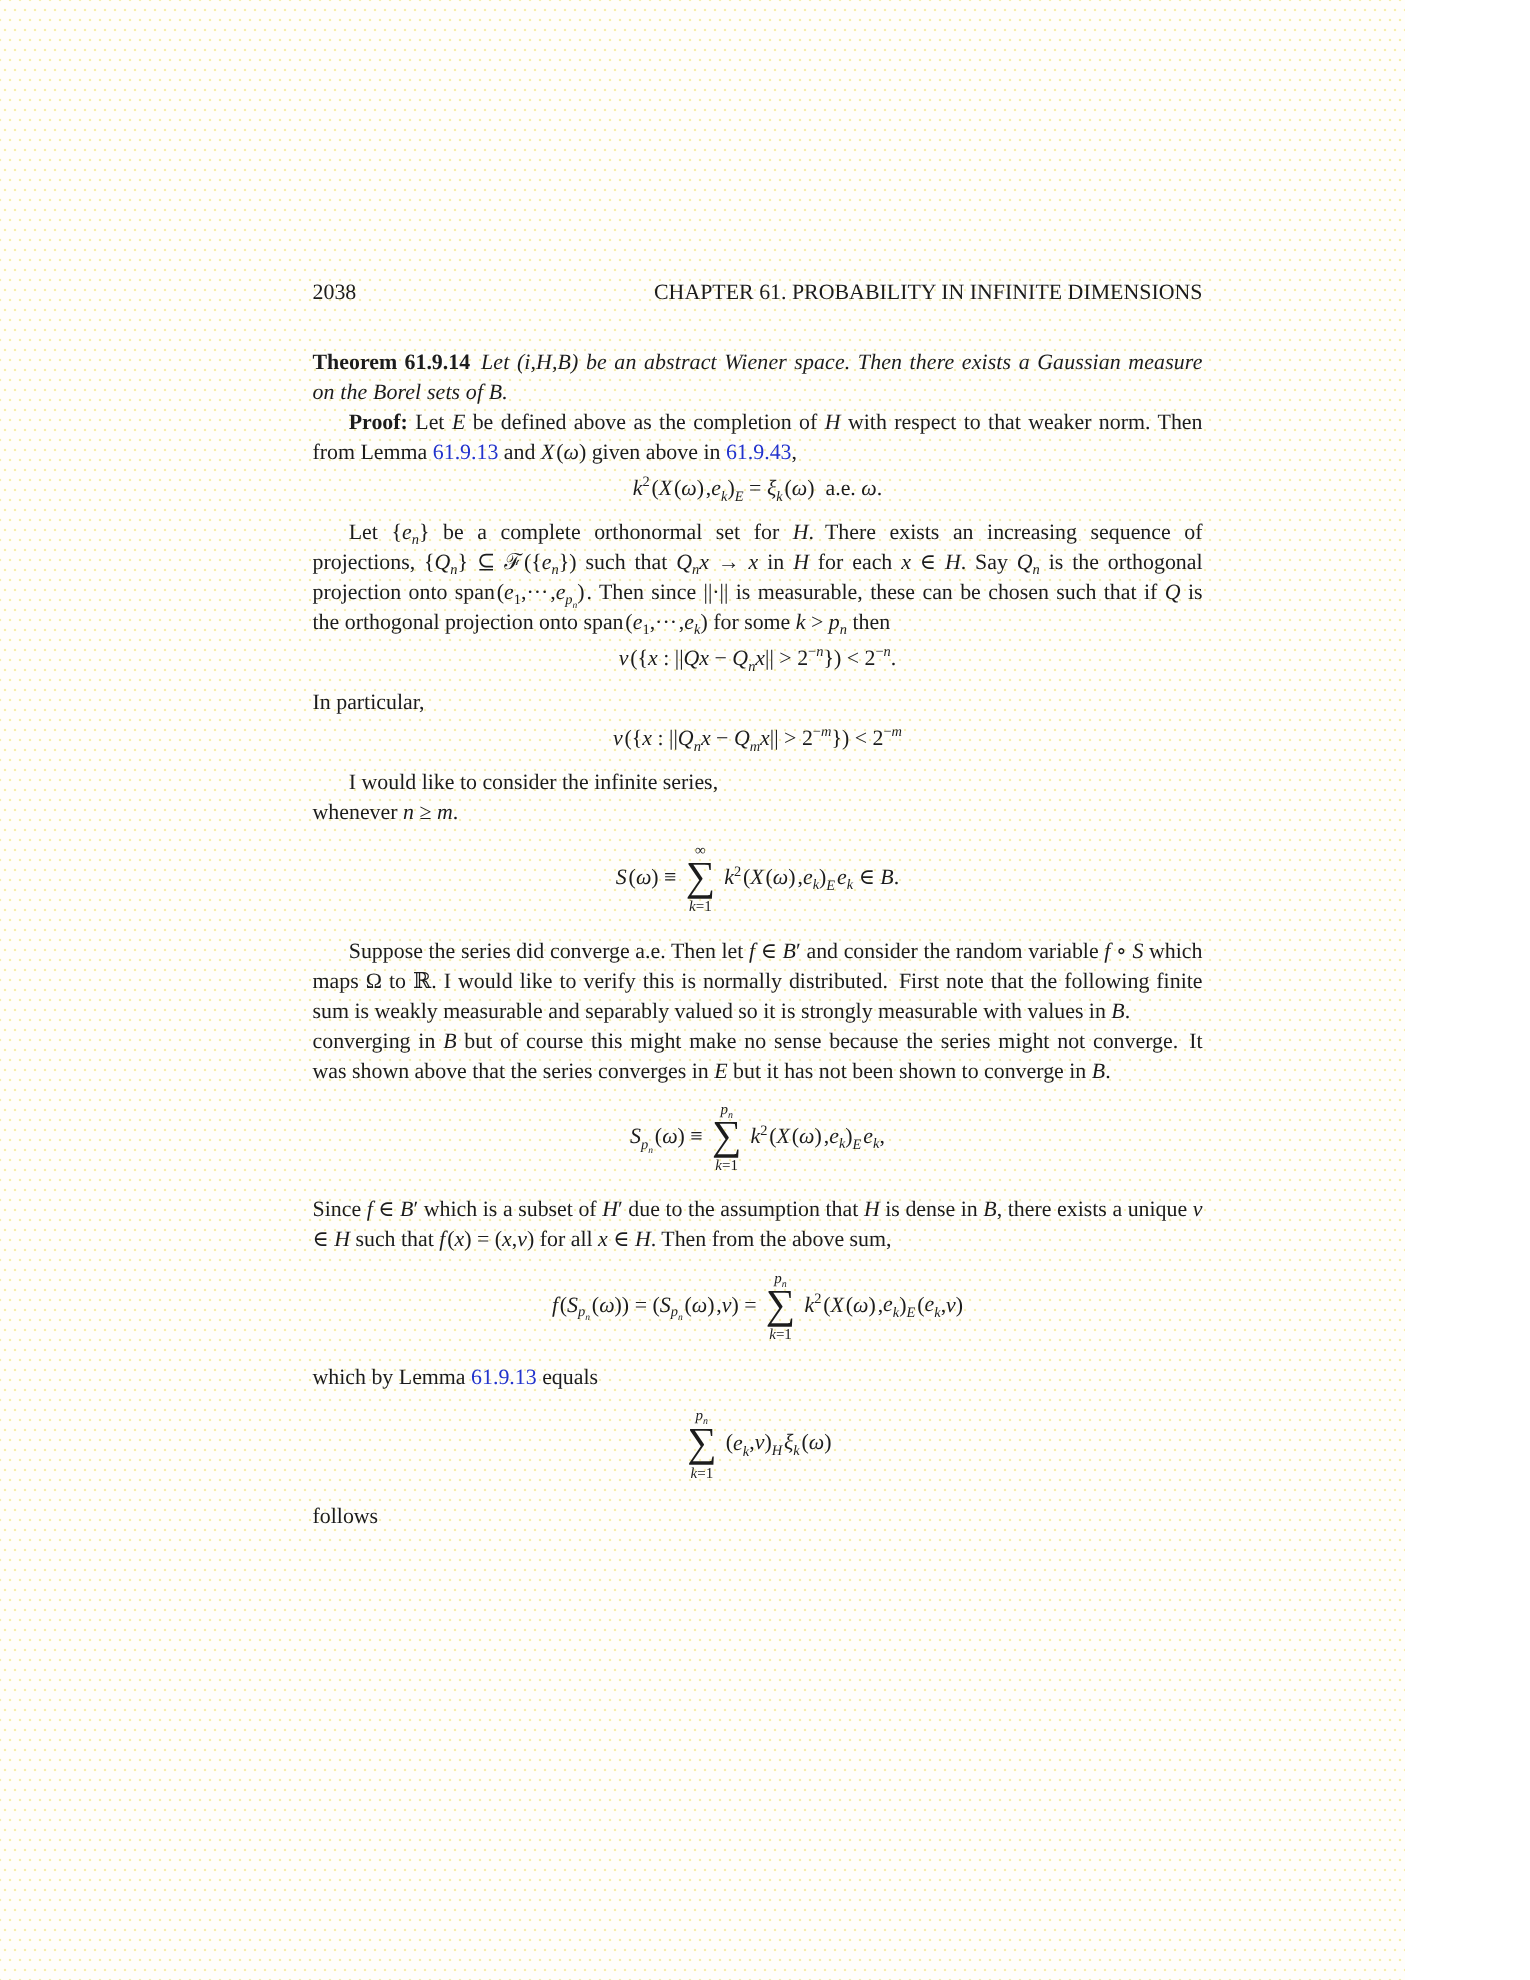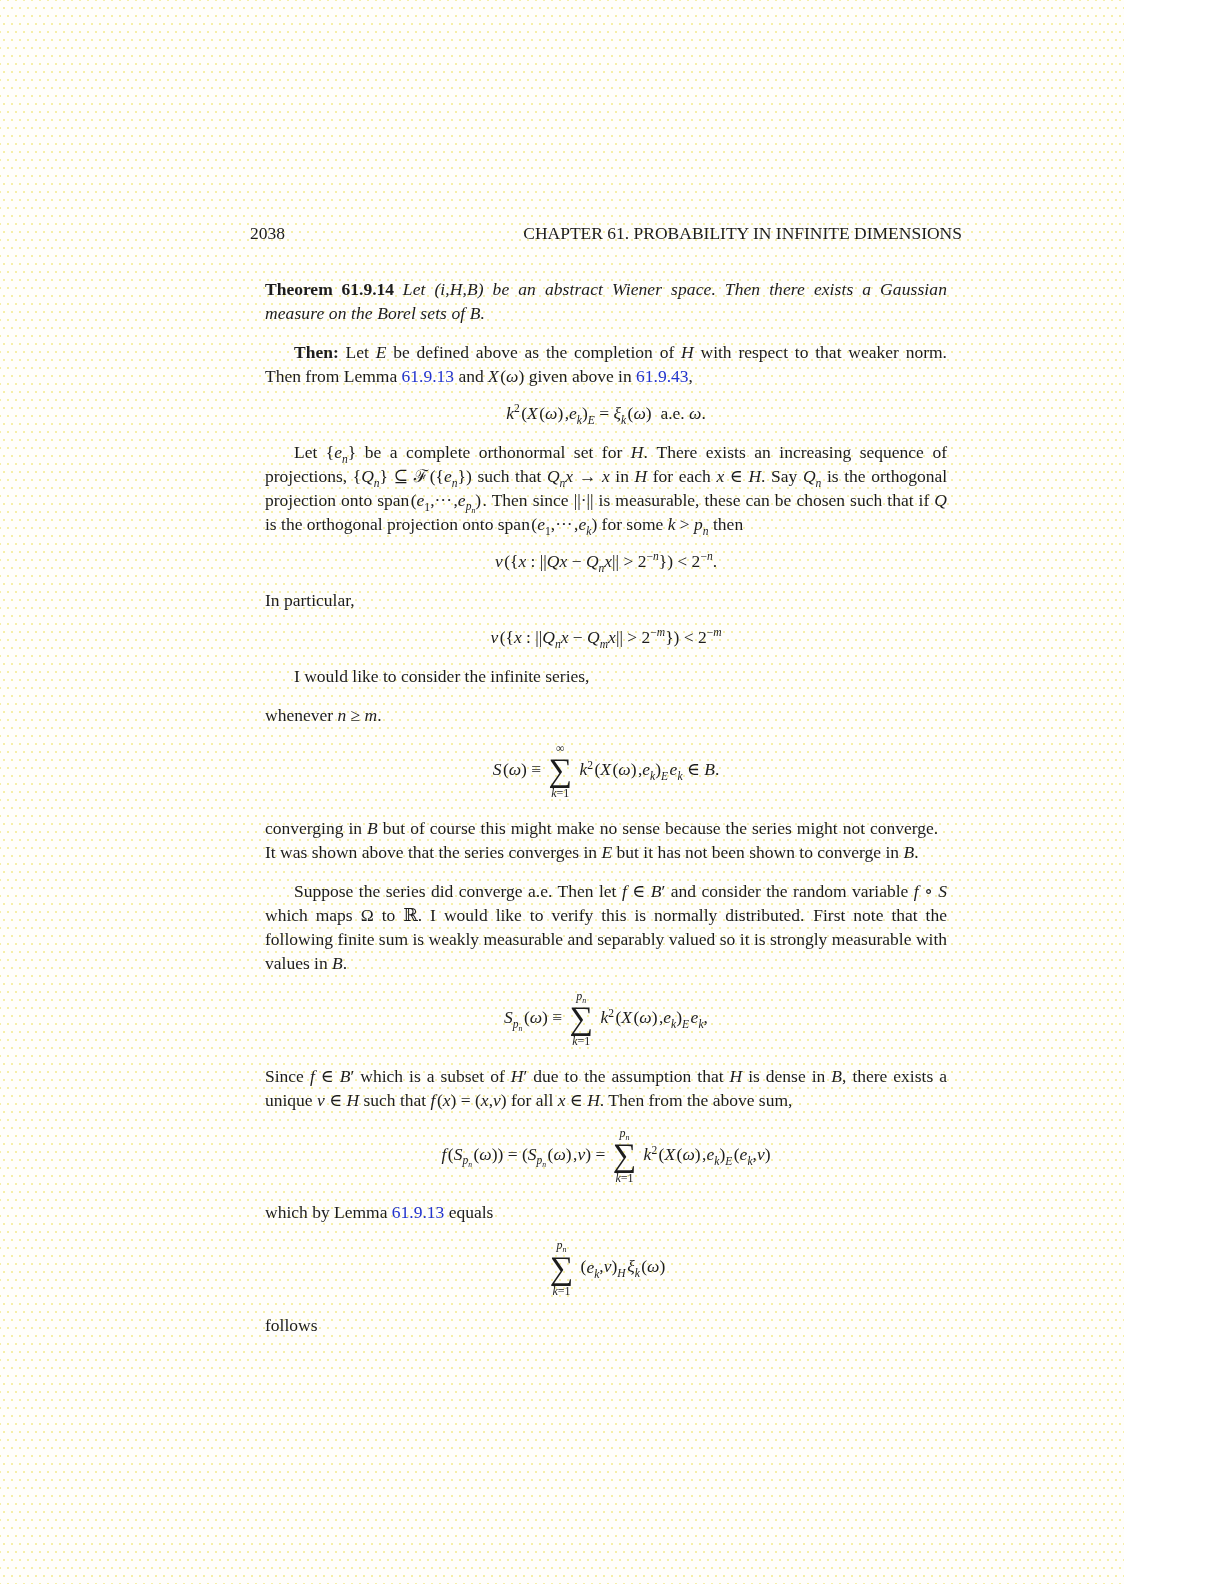--- a/index.html
+++ b/index.html
@@ -24,21 +24,21 @@
     width: 712px;
   }
   .running-header {
     display: flex;
     justify-content: space-between;
     font-size: 17.5px;
     line-height: 22px;
     margin-bottom: 33px;
   }
   p.para {
-    margin: 15px;
+    margin: 0;
     font-size: 17.5px;
     line-height: 24px;
     text-align: justify;
   }
   .indent { text-indent: 29px; }
   .theorem { margin-bottom: 19px; }
   .thm-label { font-weight: bold; }
   .thm-body i, .thm-body { letter-spacing: 0.1px; }
   .equation {
     font-size: 17.5px;
@@ -67,21 +67,21 @@
 <div class="page">
   <div class="content">
 
     <div class="running-header">
       <span>2038</span>
       <span>CHAPTER 61.  PROBABILITY IN INFINITE DIMENSIONS</span>
     </div>
 
     <p class="para theorem"><b class="thm-label">Theorem 61.9.14</b> <span class="thm-body"><i>Let (i,H,B) be an abstract Wiener space. Then there exists a Gaussian measure on the Borel sets of B.</i></span></p>
 
-    <p class="para indent"><b>Then:</b> Let <i>E</i> be defined above as the completion of <i>H</i> with respect to that weaker norm. Then from Lemma <a class="xref">61.9.13</a> and <i>X</i> (<i>ω</i>) given above in <a class="xref">61.9.43</a>,</p>
+    <p class="para indent"><b>Proof:</b> Let <i>E</i> be defined above as the completion of <i>H</i> with respect to that weaker norm. Then from Lemma <a class="xref">61.9.13</a> and <i>X</i> (<i>ω</i>) given above in <a class="xref">61.9.43</a>,</p>
 
     <div class="equation"><i>k</i><sup>2</sup> (<i>X</i> (<i>ω</i>) ,<i>e<sub>k</sub></i>)<sub><i>E</i></sub> = <i>ξ</i><sub><i>k</i></sub> (<i>ω</i>) a.e. <i>ω</i>.</div>
 
     <p class="para indent">Let {<i>e<sub>n</sub></i>} be a complete orthonormal set for <i>H</i>. There exists an increasing sequence of projections, {<i>Q<sub>n</sub></i>} ⊆ ℱ ({<i>e<sub>n</sub></i>}) such that <i>Q<sub>n</sub>x</i> → <i>x</i> in <i>H</i> for each <i>x</i> ∈ <i>H</i>. Say <i>Q<sub>n</sub></i> is the orthogonal projection onto span (<i>e</i><sub>1</sub>,··· ,<i>e</i><sub><i>p</i><sub><i>n</i></sub></sub>) . Then since ||·|| is measurable, these can be chosen such that if <i>Q</i> is the orthogonal projection onto span (<i>e</i><sub>1</sub>,··· ,<i>e<sub>k</sub></i>) for some <i>k</i> &gt; <i>p<sub>n</sub></i> then</p>
 
     <div class="equation"><i>ν</i> ({<i>x</i> : ||<i>Qx</i> − <i>Q<sub>n</sub>x</i>|| &gt; 2<sup>−<i>n</i></sup>}) &lt; 2<sup>−<i>n</i></sup>.</div>
 
     <p class="para">In particular,</p>
 
     <div class="equation"><i>ν</i> ({<i>x</i> : ||<i>Q<sub>n</sub>x</i> − <i>Q<sub>m</sub>x</i>|| &gt; 2<sup>−<i>m</i></sup>}) &lt; 2<sup>−<i>m</i></sup></div>
@@ -89,23 +89,23 @@
     <p class="para indent">I would like to consider the infinite series,</p>
 
     <p class="para">whenever <i>n</i> ≥ <i>m</i>.</p>
 
     <div class="equation tall"><i>S</i> (<i>ω</i>) ≡ <span class="bigop">
           <span class="lim">∞</span>
           <span class="op">∑</span>
           <span class="lim"><i>k</i>=1</span>
         </span> <i>k</i><sup>2</sup> (<i>X</i> (<i>ω</i>) ,<i>e<sub>k</sub></i>)<sub><i>E</i></sub> <i>e<sub>k</sub></i> ∈ <i>B</i>.</div>
 
+    <p class="para indent">Suppose the series did converge a.e. Then let <i>f</i> ∈ <i>B</i>′ and consider the random variable <i>f</i> ∘ <i>S</i> which maps Ω to ℝ. I would like to verify this is normally distributed. First note that the following finite sum is weakly measurable and separably valued so it is strongly measurable with values in <i>B</i>.</p>
+
     <p class="para">converging in <i>B</i> but of course this might make no sense because the series might not converge. It was shown above that the series converges in <i>E</i> but it has not been shown to converge in <i>B</i>.</p>
-
-    <p class="para indent">Suppose the series did converge a.e. Then let <i>f</i> ∈ <i>B</i>′ and consider the random variable <i>f</i> ∘ <i>S</i> which maps Ω to ℝ. I would like to verify this is normally distributed. First note that the following finite sum is weakly measurable and separably valued so it is strongly measurable with values in <i>B</i>.</p>
 
     <div class="equation tall"><i>S</i><sub><i>p</i><sub><i>n</i></sub></sub> (<i>ω</i>) ≡ <span class="bigop">
           <span class="lim"><i>p<sub>n</sub></i></span>
           <span class="op">∑</span>
           <span class="lim"><i>k</i>=1</span>
         </span> <i>k</i><sup>2</sup> (<i>X</i> (<i>ω</i>) ,<i>e<sub>k</sub></i>)<sub><i>E</i></sub> <i>e<sub>k</sub></i>,</div>
 
     <p class="para">Since <i>f</i> ∈ <i>B</i>′ which is a subset of <i>H</i>′ due to the assumption that <i>H</i> is dense in <i>B</i>, there exists a unique <i>v</i> ∈ <i>H</i> such that <i>f</i> (<i>x</i>) = (<i>x</i>,<i>v</i>) for all <i>x</i> ∈ <i>H</i>. Then from the above sum,</p>
 
     <div class="equation tall"><i>f</i> (<i>S</i><sub><i>p</i><sub><i>n</i></sub></sub> (<i>ω</i>)) = (<i>S</i><sub><i>p</i><sub><i>n</i></sub></sub> (<i>ω</i>) ,<i>v</i>) = <span class="bigop">

